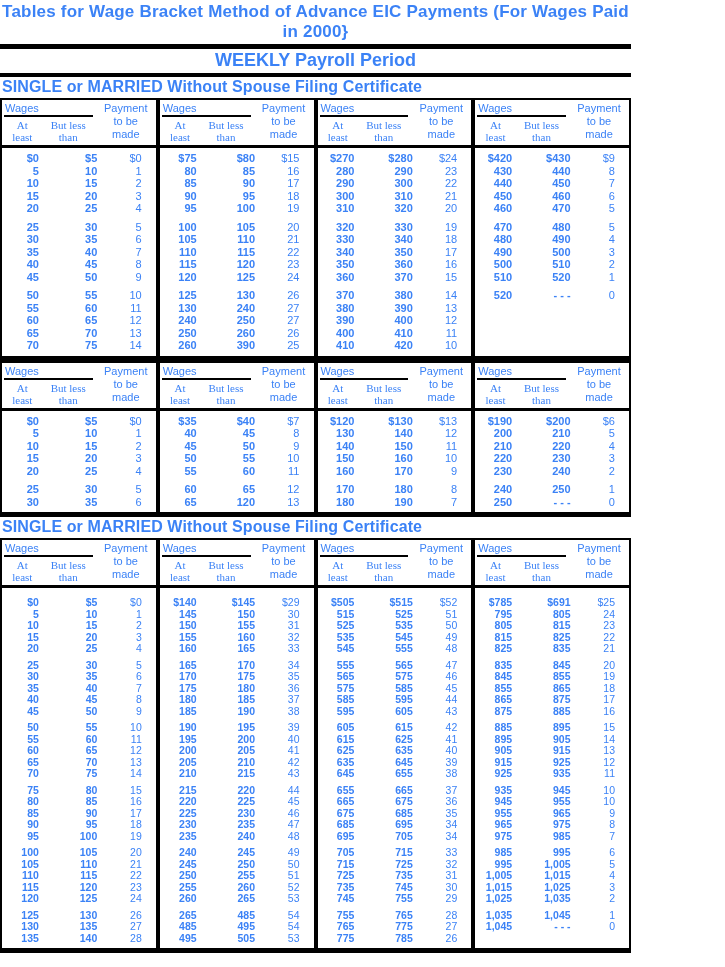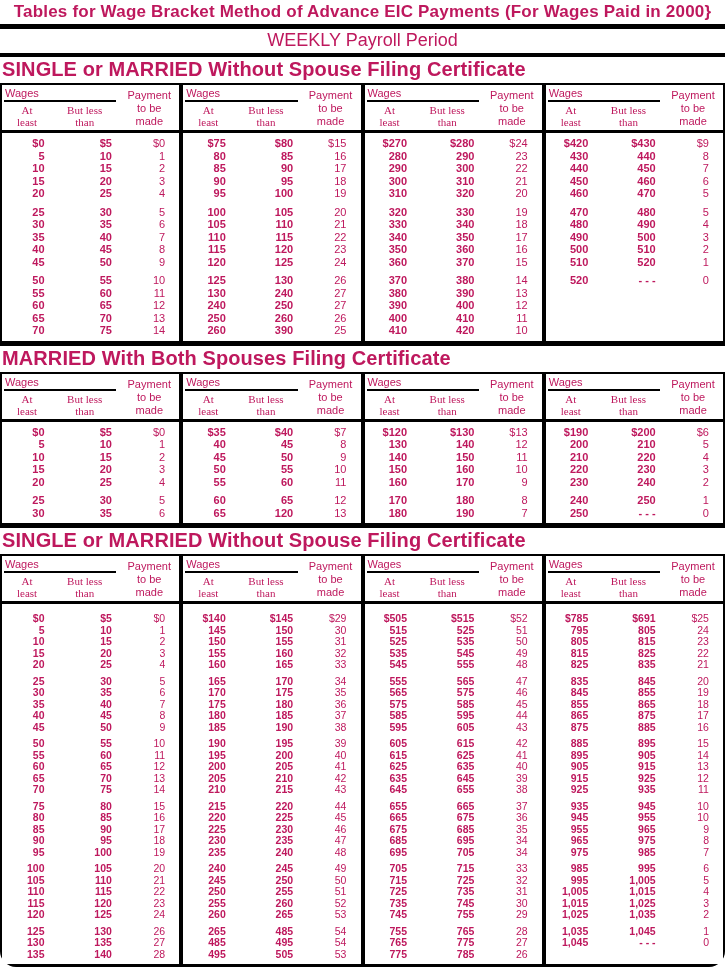--- a/index.html
+++ b/index.html
@@ -1,40 +1,39 @@
 <!DOCTYPE html>
 <html><head>
 <meta charset="utf-8">
 <style>
   html,body{margin:0;padding:0;background:#fff;}
   .page{
-    width:725px;height:967px;box-sizing:border-box;overflow:hidden;
-    background:#ffffff;color:#be185d;
+    width:631px;height:967px;box-sizing:border-box;overflow:hidden;
+    background:#ffffff;color:#3b82f6;
     font-family:"Liberation Sans", sans-serif;
-    border-radius:16px;
   }
   .doc-title{
     font-size:17px;font-weight:bold;text-align:center;
     padding:2px 0 2px;border-bottom:5px solid #000;letter-spacing:0.2px;
   }
   .period-bar{
-    font-size:18px;font-weight:normal;text-align:center;
+    font-size:18px;font-weight:bold;text-align:center;
     padding:1px 12px 2px;border-bottom:4px solid #000;
   }
   .table-heading{
-    font-size:20px;font-weight:bold;padding:1px 2px 2px;letter-spacing:0.1px;
+    font-size:16px;font-weight:bold;padding:1px 2px 2px;letter-spacing:0.1px;
   }
   .brackets{
     display:flex;border:2px solid #000;border-bottom-width:5px;
   }
   .group{flex:1 1 0;min-width:0;border-right:4px solid #000;}
   .group:last-child{border-right:0;}
   .group-header{
     display:flex;border-bottom:3px solid #000;
-    padding:2px 0 2px 2px;align-items:flex-end;
+    padding:2px 0 2px 2px;align-items:flex-start;
   }
   .gh-left{flex:1 1 auto;min-width:0;}
   .wages-label{
     font-size:11px;line-height:13px;padding-left:1px;
     border-bottom:2px solid #000;margin-right:3px;
   }
   .sub-labels{display:flex;padding-top:2px;font-size:11px;line-height:12px;text-align:center;font-family:Liberation Serif, serif;}
   .al{width:40%;}
   .bl{flex:1;}
   .gh-right{width:60px;text-align:center;font-size:11px;line-height:13px;}
@@ -413,21 +412,20 @@
             <div class="row-group">
               <div class="row">
                 <div class="c1">520</div>
                 <div class="c2">- - -</div>
                 <div class="c3">0</div>
               </div>
             </div>
           </div>
         </div>
       </div>
-      <div class="table-heading">MARRIED With Both Spouses Filing Certificate</div>
       <div class="brackets">
         <div class="group">
           <div class="group-header">
             <div class="gh-left">
               <div class="wages-label">Wages</div>
               <div class="sub-labels">
                 <div class="al"><span class="w28">At least</span></div>
                 <div class="bl"><span class="w52">But less than</span></div>
               </div>
             </div>

